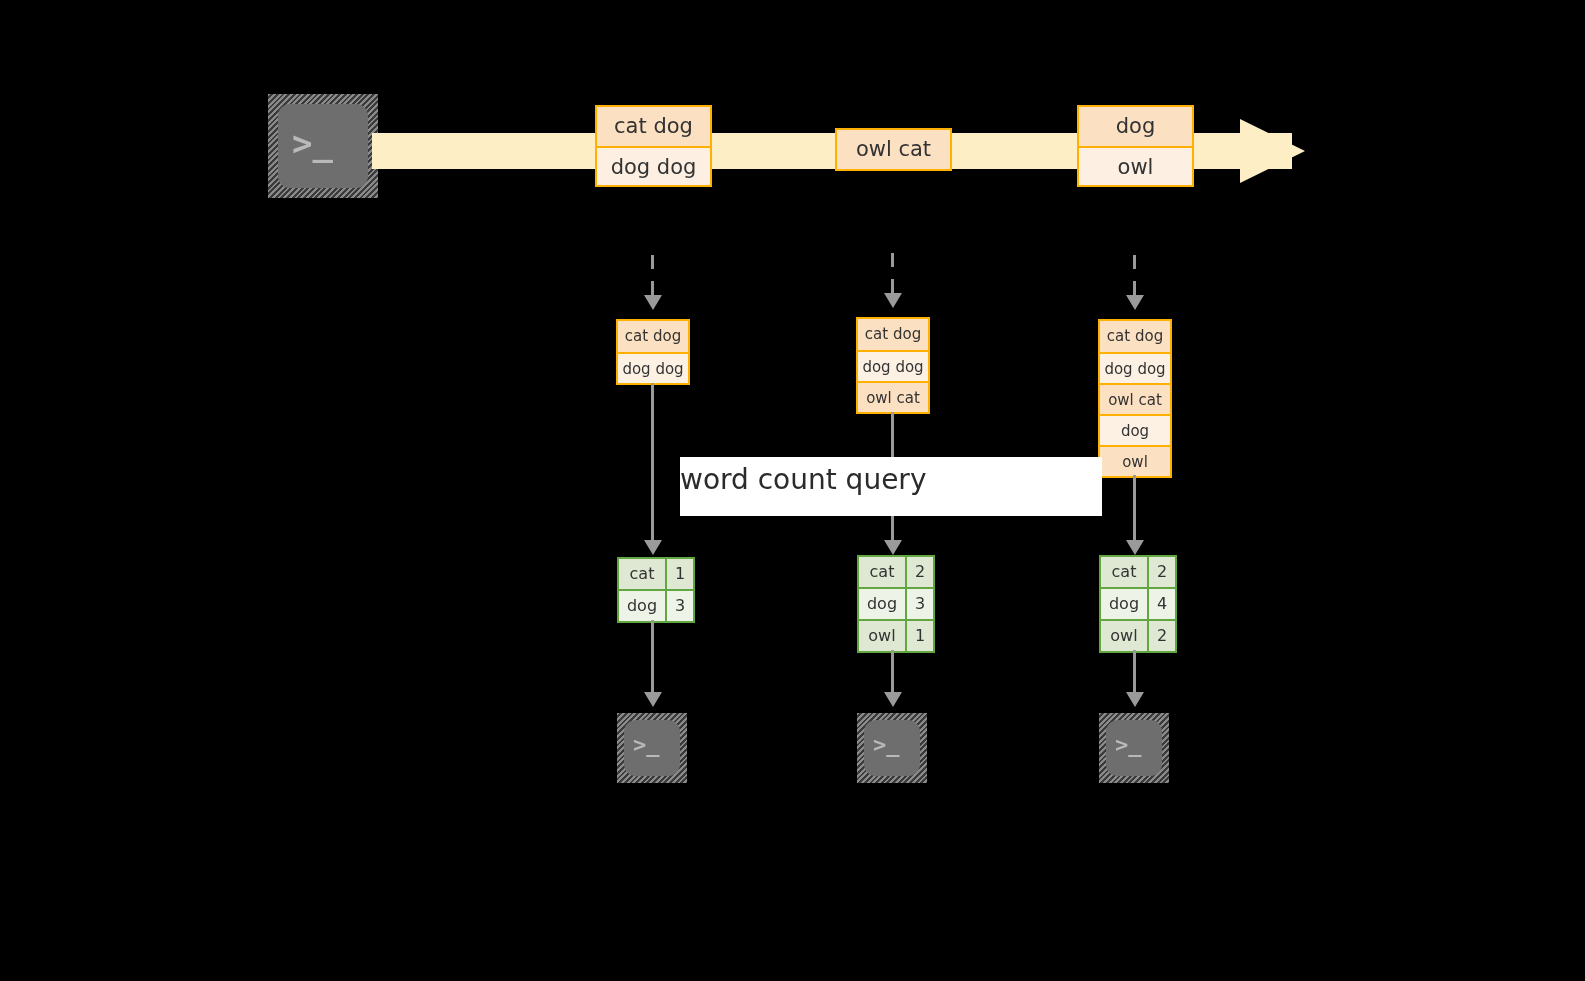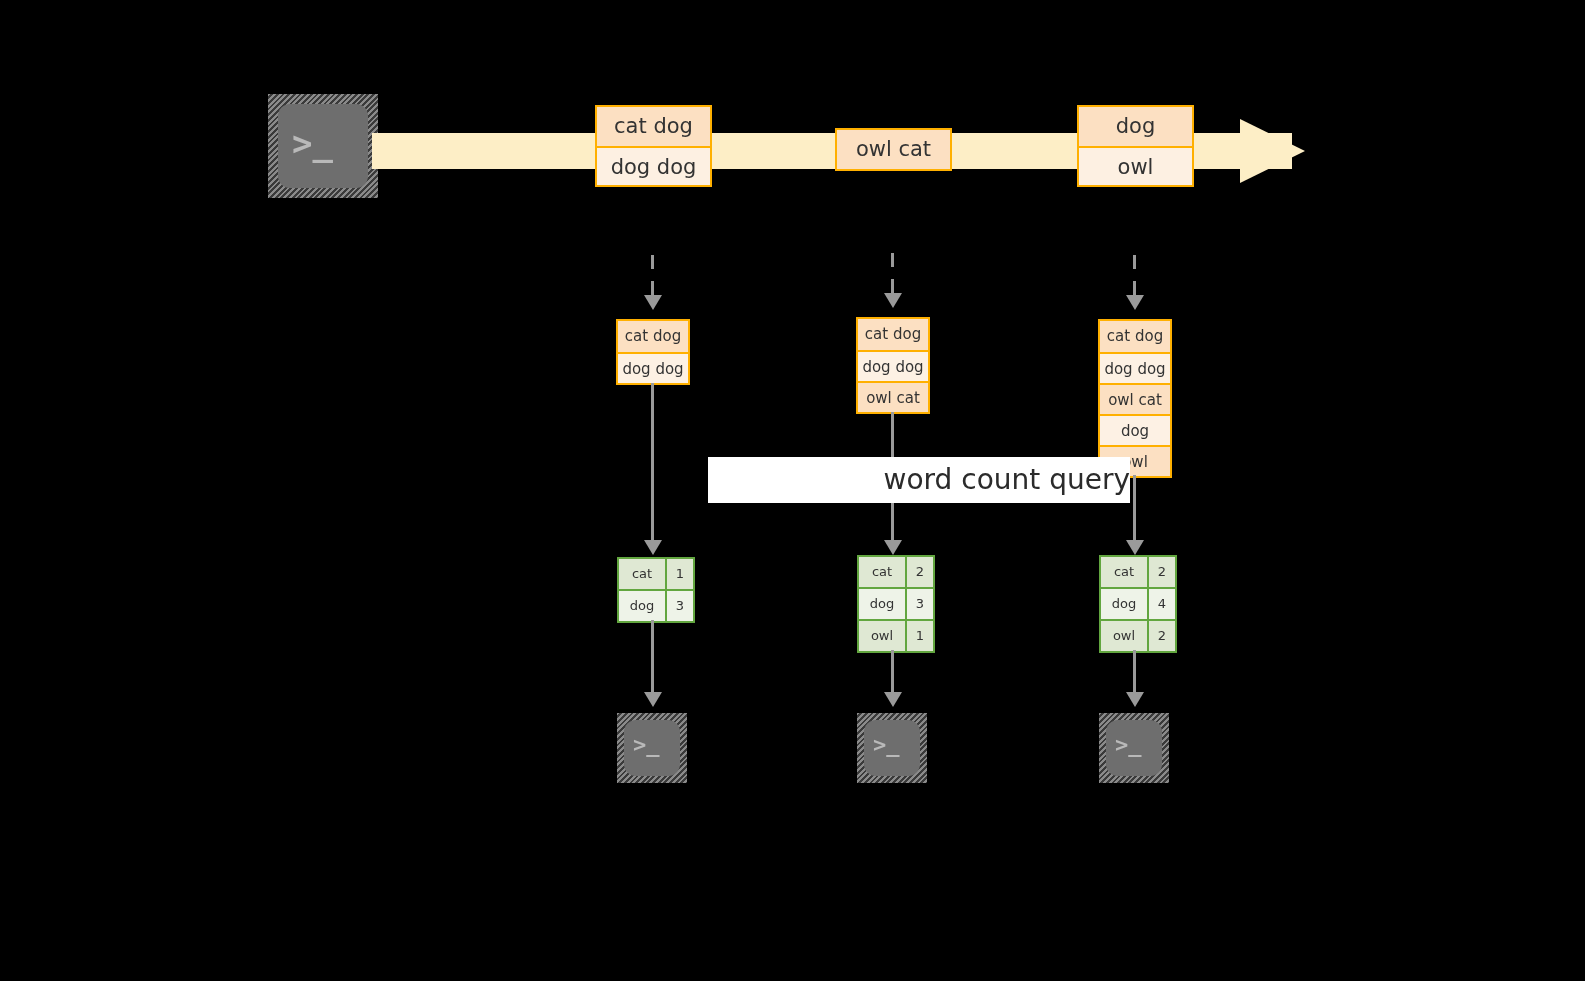--- a/index.html
+++ b/index.html
@@ -128,21 +128,21 @@
     box-sizing: border-box;
     border: 2px solid #62a63f;
     border-collapse: collapse;
   }
   .grow { display: flex; }
   .grow + .grow { border-top: 2px solid #62a63f; }
   .gcell {
     box-sizing: border-box;
     height: 30px;
     line-height: 29px;
-    font-size: 13px;
+    font-size: 16px;
     color: #333333;
     text-align: center;
     white-space: nowrap;
   }
   .gcell.key { width: 46px; }
   .gcell.val { width: 28px; border-left: 2px solid #62a63f; }
   .grow.dark  .gcell { background: #dfe8d3; }
   .grow.light .gcell { background: #eef3e8; }
 
   
@@ -160,29 +160,29 @@
   .arrowhead {
     position: absolute;
     width: 0; height: 0;
     border-left: 9px solid transparent;
     border-right: 9px solid transparent;
     border-top: 15px solid #9a9a9a;
   }
   
   .query-label {
     position: absolute;
-    left: 708px;
+    left: 680px;
     top: 457px;
     width: 422px;
-    height: 46px;
+    height: 59px;
     background: #ffffff;
     color: #2b2b2b;
     font-size: 28px;
     line-height: 46px;
-    text-align: right;
+    text-align: left;
     white-space: nowrap;
   }
 </style>
 </head>
 <body>
 
 <div class="stage">
 
   <div class="term term-big">
     <div class="term-inner">

